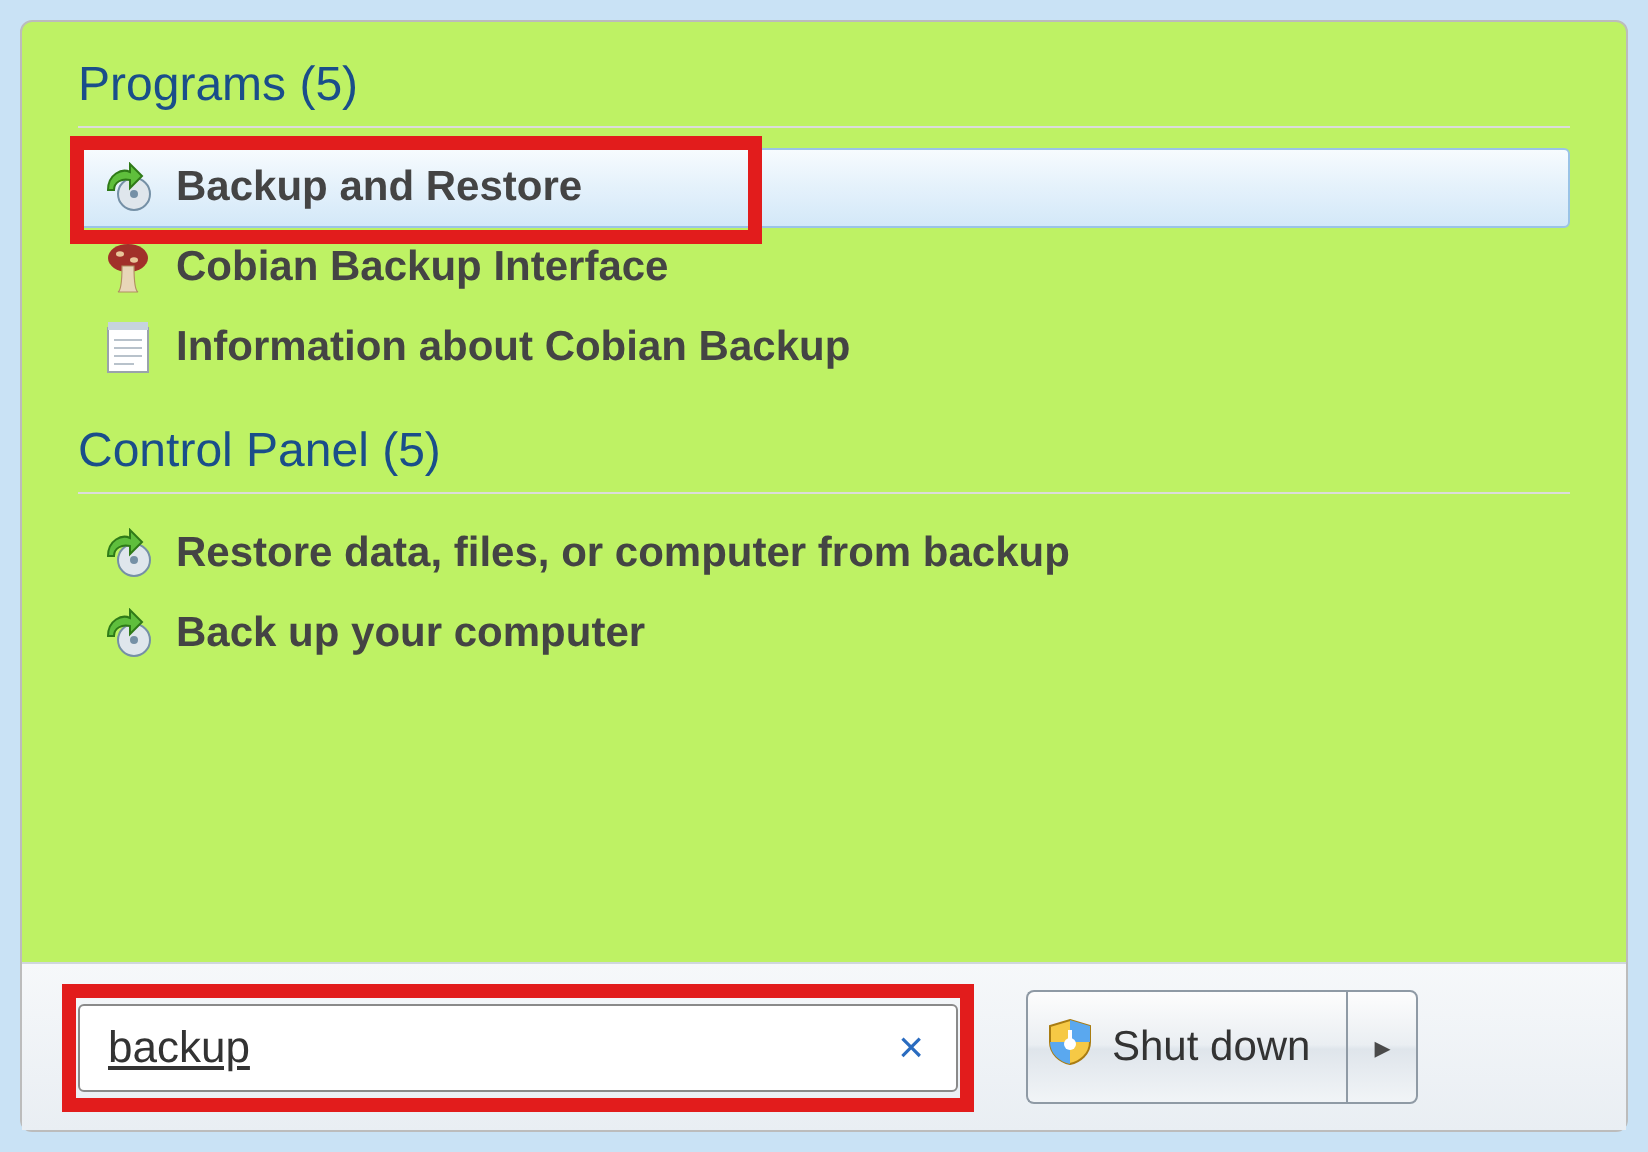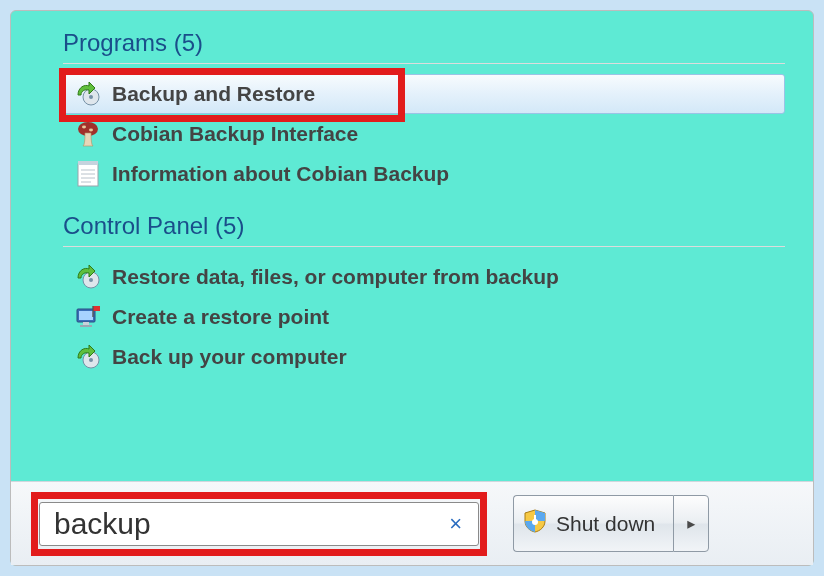--- a/index.html
+++ b/index.html
@@ -10,24 +10,23 @@
     font-family: "Segoe UI", Tahoma, sans-serif;
     background: #c9e2f5;
     overflow: hidden;
   }
   .panel {
     position: absolute;
     left: 10px;
     top: 10px;
     right: 10px;
     bottom: 10px;
-    background: #5eead4;
+    background: #bef264;
     border: 1px solid #bcbcbc;
     border-radius: 6px;
-    padding-left: 24px;
   }
   .content {
     padding: 18px 28px 0 28px;
   }
   .section-header {
     color: #1a4e8a;
     font-size: 24px;
     font-weight: 400;
     margin-bottom: 6px;
   }
@@ -102,23 +101,24 @@
     background: #fff;
     border: 1px solid #8a8a8a;
     border-radius: 3px;
     padding: 0 10px 0 12px;
   }
   .search-input {
     flex: 1;
     border: none;
     outline: none;
     font-family: inherit;
-    font-size: 30px;
+    font-size: 22px;
     color: #333;
     background: transparent;
+    text-decoration: underline;
   }
   .search-clear {
     color: #2a6cc0;
     font-size: 22px;
     padding: 0 6px;
     cursor: pointer;
   }
   .shutdown-group {
     display: flex;
     height: 57px;
@@ -212,33 +212,20 @@
         <span class="icon-slot">
           <svg width="26" height="26" viewBox="0 0 26 26">
             <circle cx="16" cy="16" r="8" fill="#dfe6ec" stroke="#7590a6" stroke-width="1"></circle>
             <circle cx="16" cy="16" r="2" fill="#7590a6"></circle>
             <path d="M3 14 C3 6 10 3 14 5 L14 1 L20 7 L14 13 L14 9 C10 8 6 10 6 14 Z" fill="#5fbf3c" stroke="#2f7a18" stroke-width="1"></path>
           </svg>
         </span>
         <span>Restore data, files, or computer from backup</span>
       </div>
 
-      <div class="result-item">
-        <span class="icon-slot">
-          <svg width="26" height="24" viewBox="0 0 26 24">
-            <rect x="2" y="4" width="18" height="13" rx="1" fill="#3a6eb8" stroke="#2a4d82" stroke-width="1"></rect>
-            <rect x="4" y="6" width="14" height="9" fill="#a7d3ff"></rect>
-            <rect x="8" y="17" width="6" height="3" fill="#c8d2da"></rect>
-            <rect x="5" y="20" width="12" height="2" fill="#9aa8b4"></rect>
-            <rect x="18" y="1" width="7" height="5" fill="#e03030"></rect>
-            <line x1="18" y1="1" x2="18" y2="12" stroke="#555" stroke-width="1.4"></line>
-          </svg>
-        </span>
-        <span>Create a restore point</span>
-      </div>
 
       <div class="result-item">
         <span class="icon-slot">
           <svg width="26" height="26" viewBox="0 0 26 26">
             <circle cx="16" cy="16" r="8" fill="#dfe6ec" stroke="#7590a6" stroke-width="1"></circle>
             <circle cx="16" cy="16" r="2" fill="#7590a6"></circle>
             <path d="M3 14 C3 6 10 3 14 5 L14 1 L20 7 L14 13 L14 9 C10 8 6 10 6 14 Z" fill="#5fbf3c" stroke="#2f7a18" stroke-width="1"></path>
           </svg>
         </span>
         <span>Back up your computer</span>

